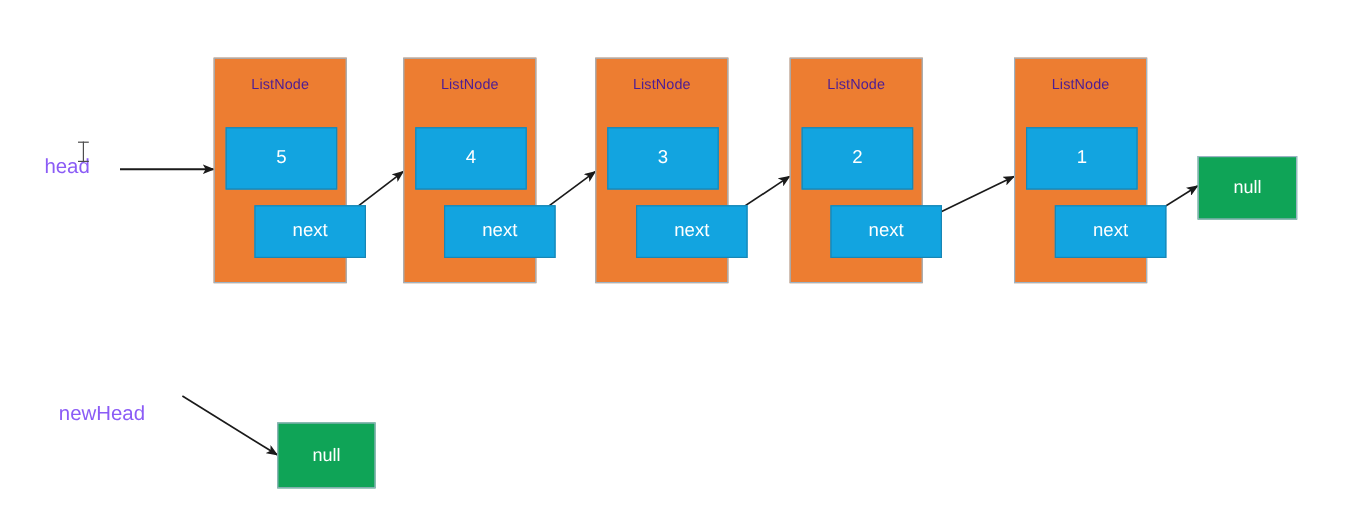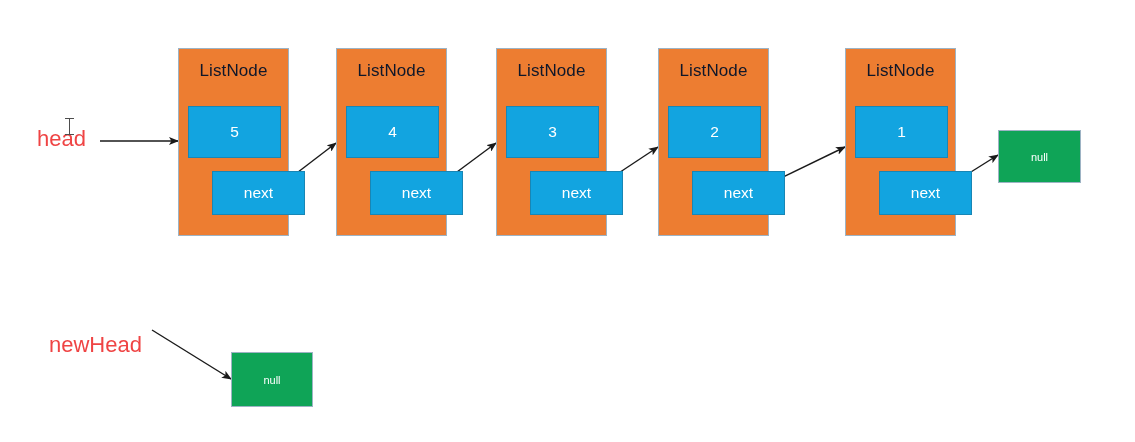--- a/index.html
+++ b/index.html
@@ -25,22 +25,22 @@
     width: 111px;
     height: 188px;
     top: 48px;
   }
   .node-title {
     position: absolute;
     top: 12px;
     left: 0;
     width: 100%;
     text-align: center;
-    color: #0f172a;
-    font-size: 17px;
+    color: #4c1d95;
+    font-size: 12px;
     line-height: 19px;
     letter-spacing: 0.1px;
   }
   .cell {
     position: absolute;
     box-sizing: border-box;
     background: #12A4E0;
     border: 1px solid #1886B5;
     left: 9px;
     width: 93px;
@@ -61,26 +61,26 @@
   }
   .nullbox {
     position: absolute;
     box-sizing: border-box;
     background: #0FA457;
     border: 1px solid #9DB3C4;
     display: flex;
     align-items: center;
     justify-content: center;
     color: #ffffff;
-    font-size: 11px;
+    font-size: 15px;
   }
   .var-label {
     position: absolute;
-    color: #ef4444;
-    font-size: 22px;
+    color: #8b5cf6;
+    font-size: 17px;
     line-height: 22px;
     white-space: nowrap;
   }
   svg.arrows {
     position: absolute;
     top: 0;
     left: 0;
     width: 1135px;
     height: 442px;
     pointer-events: none;

